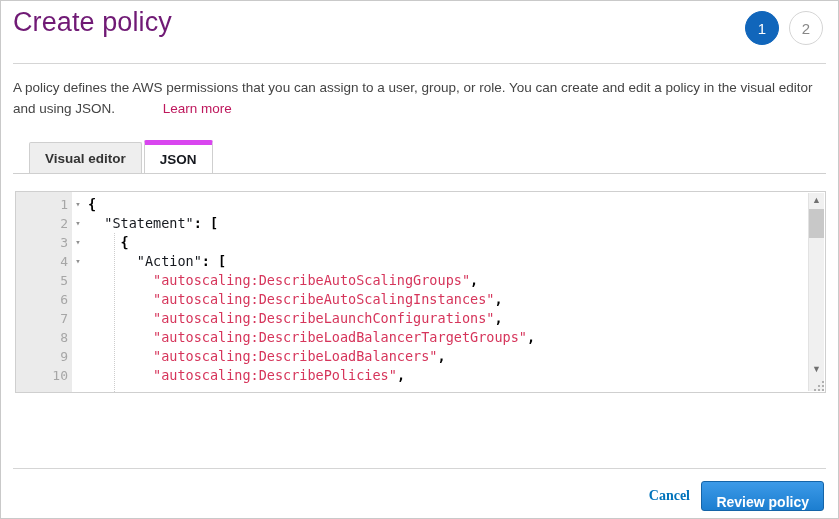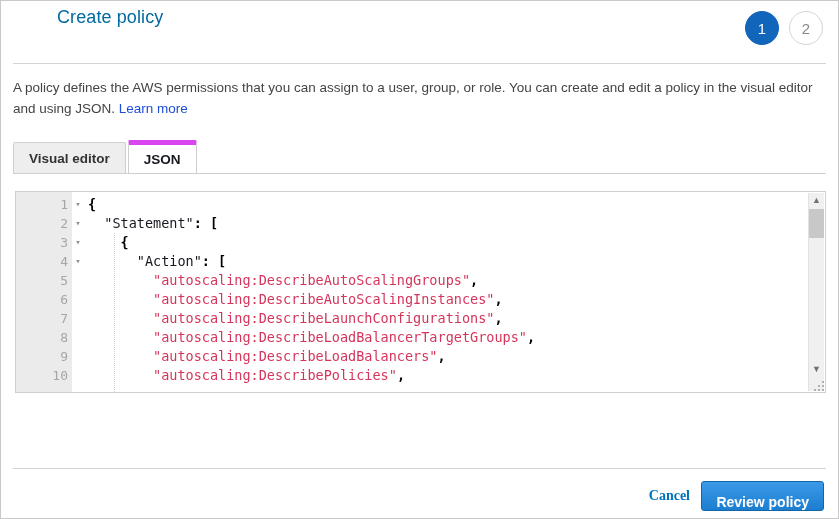--- a/index.html
+++ b/index.html
@@ -26,26 +26,25 @@
     position: absolute;
     left: 0; top: 0;
     width: 100%;
     height: 62px;
     box-sizing: border-box;
   }
   .page-title {
     position: absolute;
     left: 12px;
     top: 6px;
-    font-size: 18px;
+    font-size: 27px;
     font-weight: 400;
-    color: #0369a1;
+    color: #701a75;
     letter-spacing: 0.1px;
     white-space: nowrap;
-    margin-left: 44px;
   }
   .steps {
     position: absolute;
     right: 15px;
     top: 10px;
     display: flex;
     gap: 10px;
     align-items: center;
   }
   .step {
@@ -81,35 +80,36 @@
   .description {
     position: absolute;
     left: 12px;
     top: 76px;
     width: 812px;
     font-size: 13.5px;
     line-height: 21px;
     color: #444444;
   }
   .description a {
-    color: #1d4ed8;
+    color: #be185d;
     text-decoration: none;
+    margin-left: 44px;
   }
 
   
   .tabs-row {
     position: absolute;
     left: 0;
     top: 139px;
     width: 100%;
     height: 34px;
   }
   .tabs {
     position: absolute;
-    left: 12px;
+    left: 28px;
     top: 0;
     display: flex;
     align-items: flex-end;
     height: 34px;
   }
   .tab {
     position: relative;
     box-sizing: border-box;
     height: 32px;
     padding: 0 15px;

